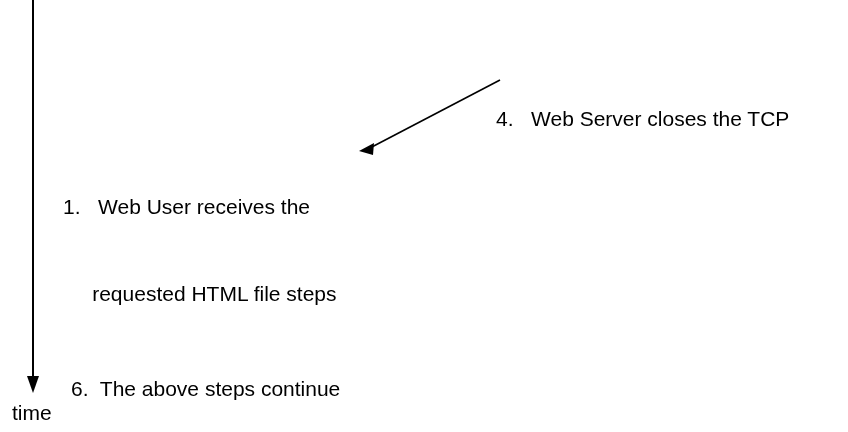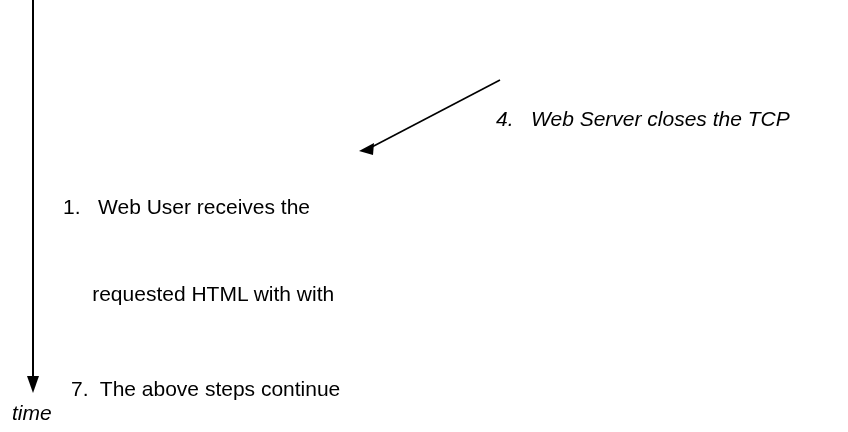--- a/index.html
+++ b/index.html
@@ -37,36 +37,35 @@
   }
 
   
   #time-label {
     position: absolute;
     left: 12px;
     top: 400px;
     font-size: 21px;
     line-height: 25px;
     white-space: nowrap;
-    font-style: italic;
   }
 
   
   .step-block {
     position: absolute;
     font-size: 21px;
     line-height: 29px;
     white-space: pre;
   }
   .step-line {
     display: block;
     white-space: pre;
   }
 
-  #step-4 { left: 496px; top: 46px; font-style: italic;  }
+  #step-4 { left: 496px; top: 46px;  }
   #step-5 { left: 63px;  top: 134px; }
   #step-6 { left: 71px;  top: 316px; }
 </style>
 </head>
 <body>
 
 <div id="canvas">
 
   <svg id="time-axis-svg" viewBox="0 0 120 432" xmlns="http://www.w3.org/2000/svg">
     <line x1="33" y1="0" x2="33" y2="383" stroke="#000000" stroke-width="2"></line>
@@ -79,23 +78,23 @@
     <line x1="170" y1="20" x2="38" y2="89" stroke="#000000" stroke-width="1.6"></line>
     <polygon points="29,91 44,83 43,95" fill="#000000"></polygon>
   </svg>
 
   <div id="step-4" class="step-block">
     <span class="step-line">4.   Web Server closes the TCP</span>
   </div>
 
   <div id="step-5" class="step-block">
     <span class="step-line">1.   Web User receives the</span>
-    <span class="step-line">     requested HTML with with</span>
+    <span class="step-line">     requested HTML file steps</span>
     
   </div>
 
   <div id="step-6" class="step-block">
-    <span class="step-line">7.  The above steps continue</span>
+    <span class="step-line">6.  The above steps continue</span>
     
     
   </div>
 
 </div>
 
 </body></html>

